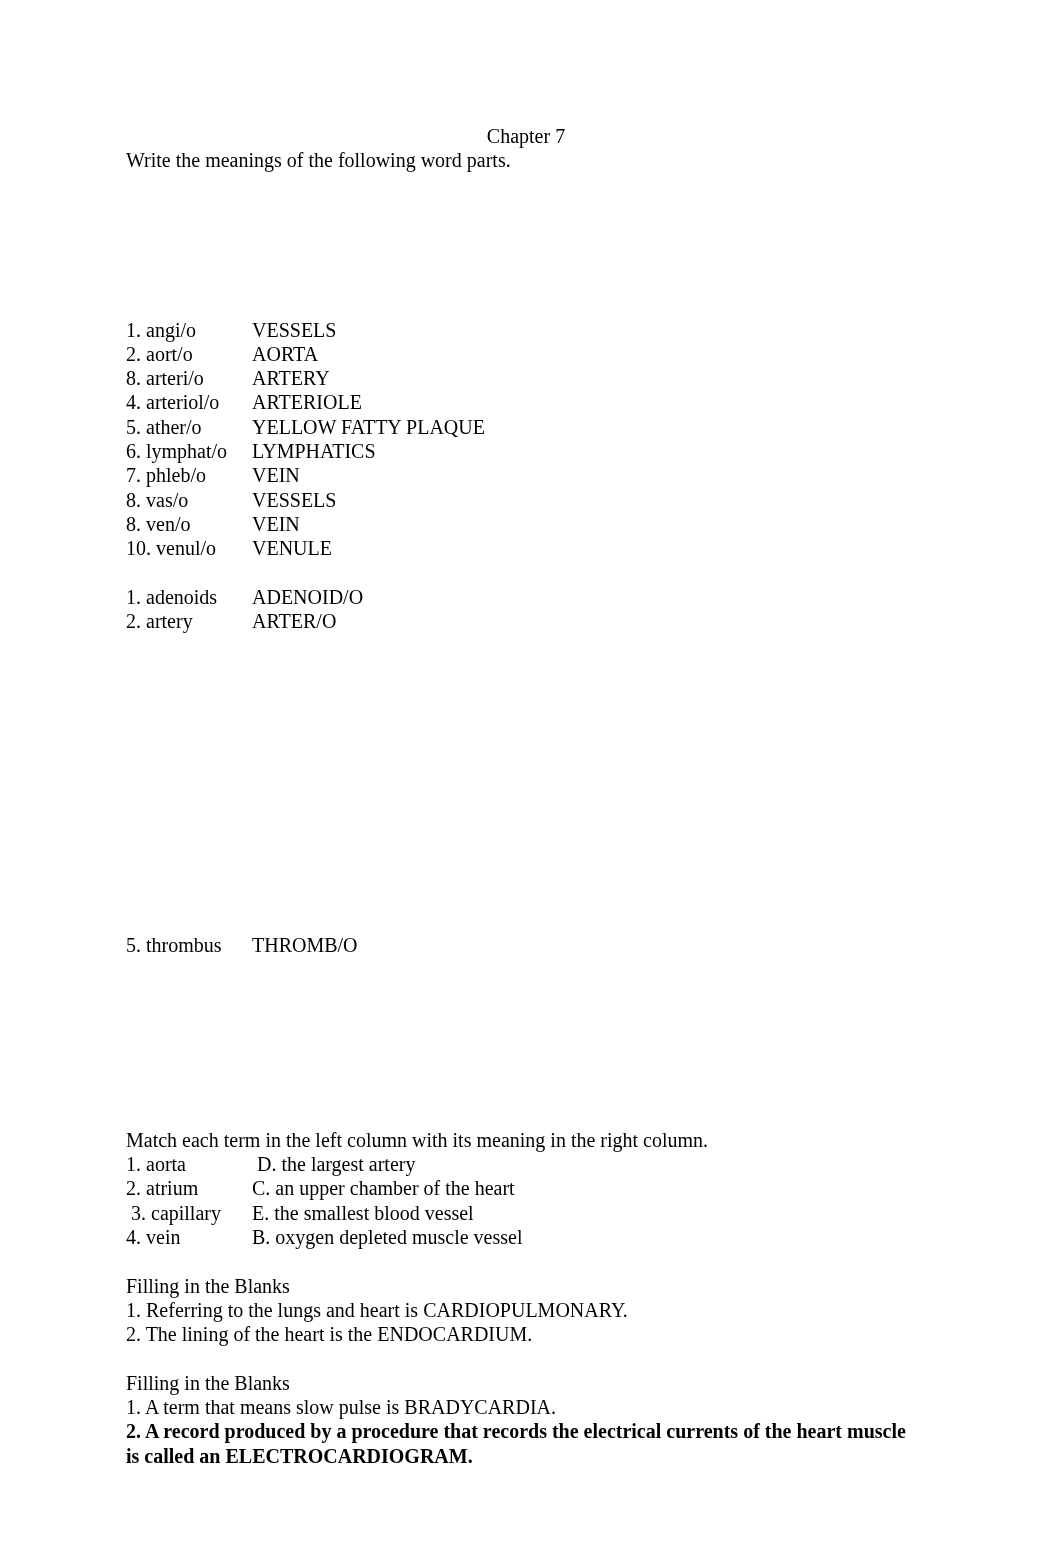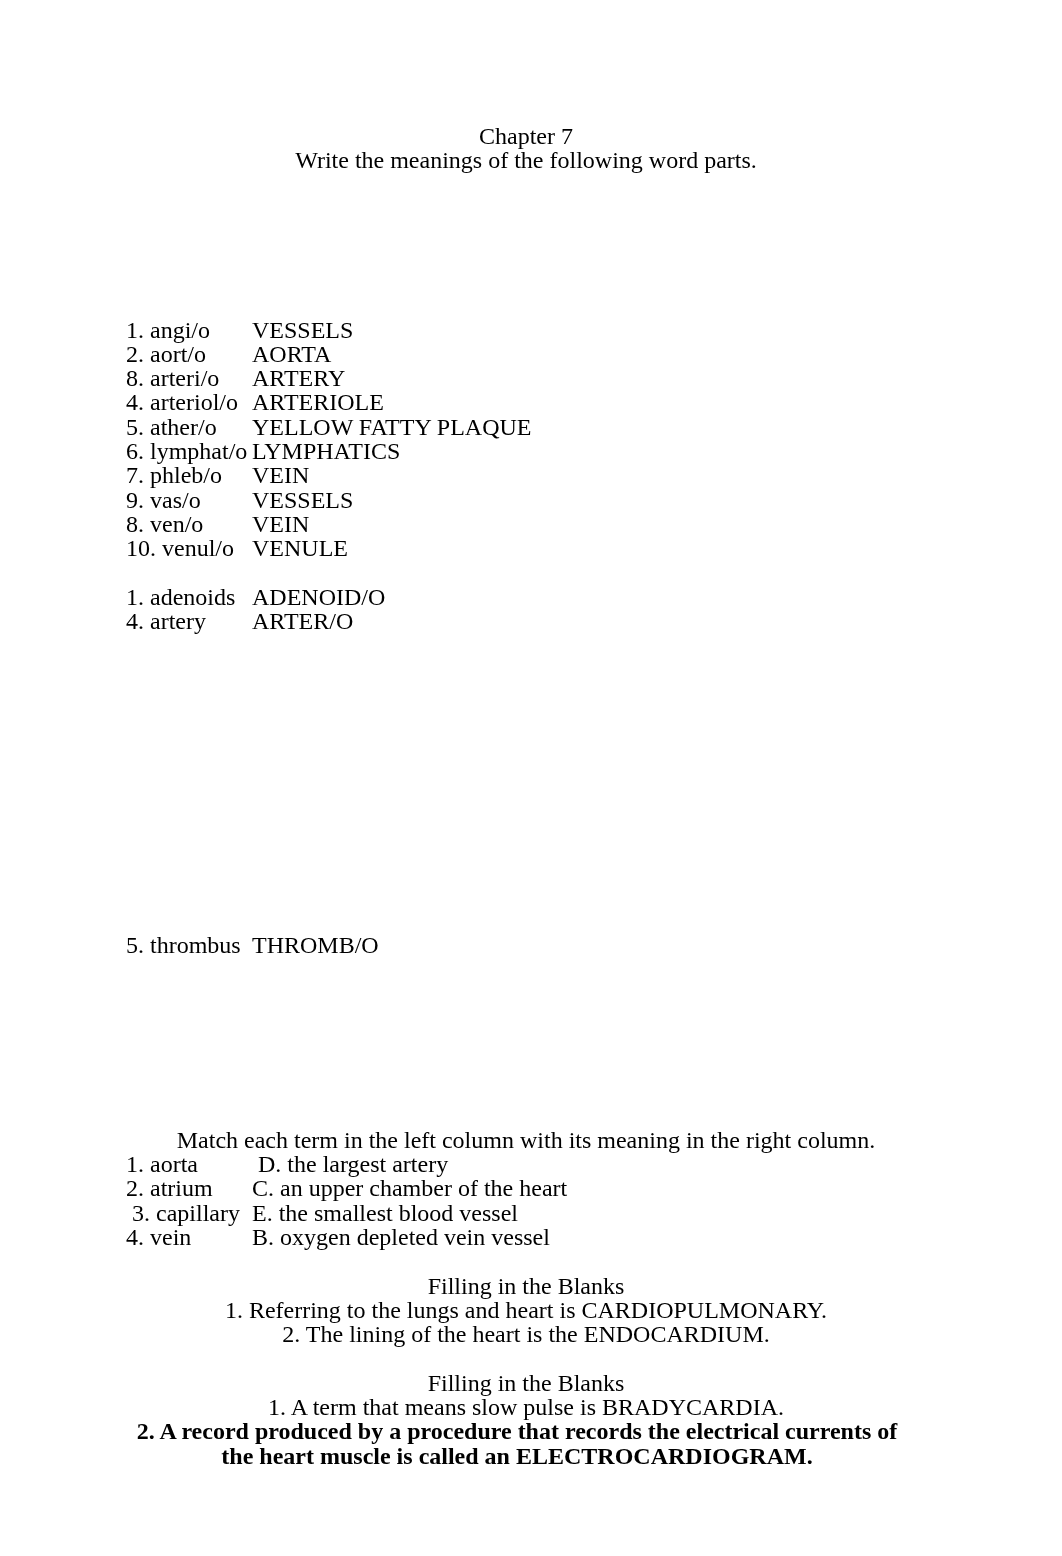--- a/index.html
+++ b/index.html
@@ -14,27 +14,26 @@
     background: #ffffff;
     font-family: "Liberation Serif", "DejaVu Serif", serif;
     color: #000000;
     overflow: hidden;
   }
   .doc-body {
     position: absolute;
     left: 126px;
     top: 124px;
     width: 800px;
-    font-size: 24px;
+    font-size: 20px;
     line-height: 24.3px;
   }
   .line {
     white-space: pre;
     min-height: 24.3px;
-    text-align: center;
   }
   .line.wrap {
     white-space: pre-wrap;
     width: 782px;
     font-weight: bold;
   }
   .centered-title {
     text-align: center;
     white-space: pre;
   }
@@ -87,38 +86,38 @@
       <div class="row">
         <span class="col-term">5. ather/o</span><span class="col-meaning">YELLOW FATTY PLAQUE</span>
       </div>
       <div class="row">
         <span class="col-term">6. lymphat/o</span><span class="col-meaning">LYMPHATICS</span>
       </div>
       <div class="row">
         <span class="col-term">7. phleb/o</span><span class="col-meaning">VEIN</span>
       </div>
       <div class="row">
-        <span class="col-term">9. vas/o</span><span class="col-meaning">VESSELS</span>
+        <span class="col-term">8. vas/o</span><span class="col-meaning">VESSELS</span>
       </div>
       <div class="row">
         <span class="col-term">8. ven/o</span><span class="col-meaning">VEIN</span>
       </div>
       <div class="row">
         <span class="col-term">10. venul/o</span><span class="col-meaning">VENULE</span>
       </div>
     </div>
 
     <div class="gap-sm"></div>
 
     <div>
       <div class="row">
         <span class="col-term">1. adenoids</span><span class="col-meaning">ADENOID/O</span>
       </div>
       <div class="row">
-        <span class="col-term">4. artery</span><span class="col-meaning">ARTER/O</span>
+        <span class="col-term">2. artery</span><span class="col-meaning">ARTER/O</span>
       </div>
     </div>
 
     <div class="gap-block-2"></div>
 
     <div>
       <div class="row">
         <span class="col-term">5. thrombus</span><span class="col-meaning">THROMB/O</span>
       </div>
     </div>
@@ -130,21 +129,21 @@
       <div class="row">
         <span class="col-term">1. aorta</span><span class="col-meaning"> D. the largest artery</span>
       </div>
       <div class="row">
         <span class="col-term">2. atrium</span><span class="col-meaning">C. an upper chamber of the heart</span>
       </div>
       <div class="row">
         <span class="col-term"> 3. capillary</span><span class="col-meaning">E. the smallest blood vessel</span>
       </div>
       <div class="row">
-        <span class="col-term">4. vein</span><span class="col-meaning">B. oxygen depleted vein vessel</span>
+        <span class="col-term">4. vein</span><span class="col-meaning">B. oxygen depleted muscle vessel</span>
       </div>
     </div>
 
     <div class="gap-sm"></div>
 
     <div class="line">Filling in the Blanks</div>
     <div class="line">1. Referring to the lungs and heart is CARDIOPULMONARY.</div>
     <div class="line">2. The lining of the heart is the ENDOCARDIUM.</div>
 
     <div class="gap-sm"></div>

